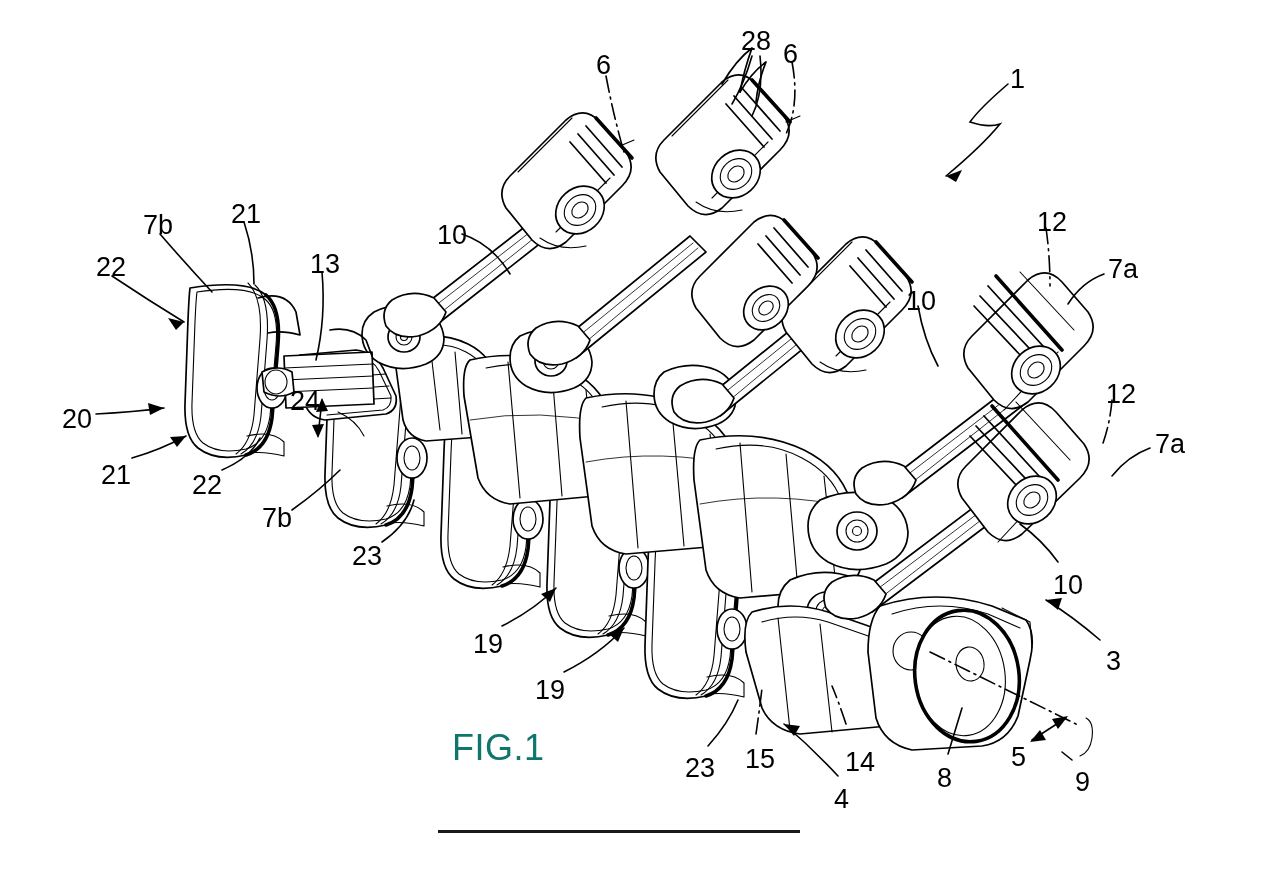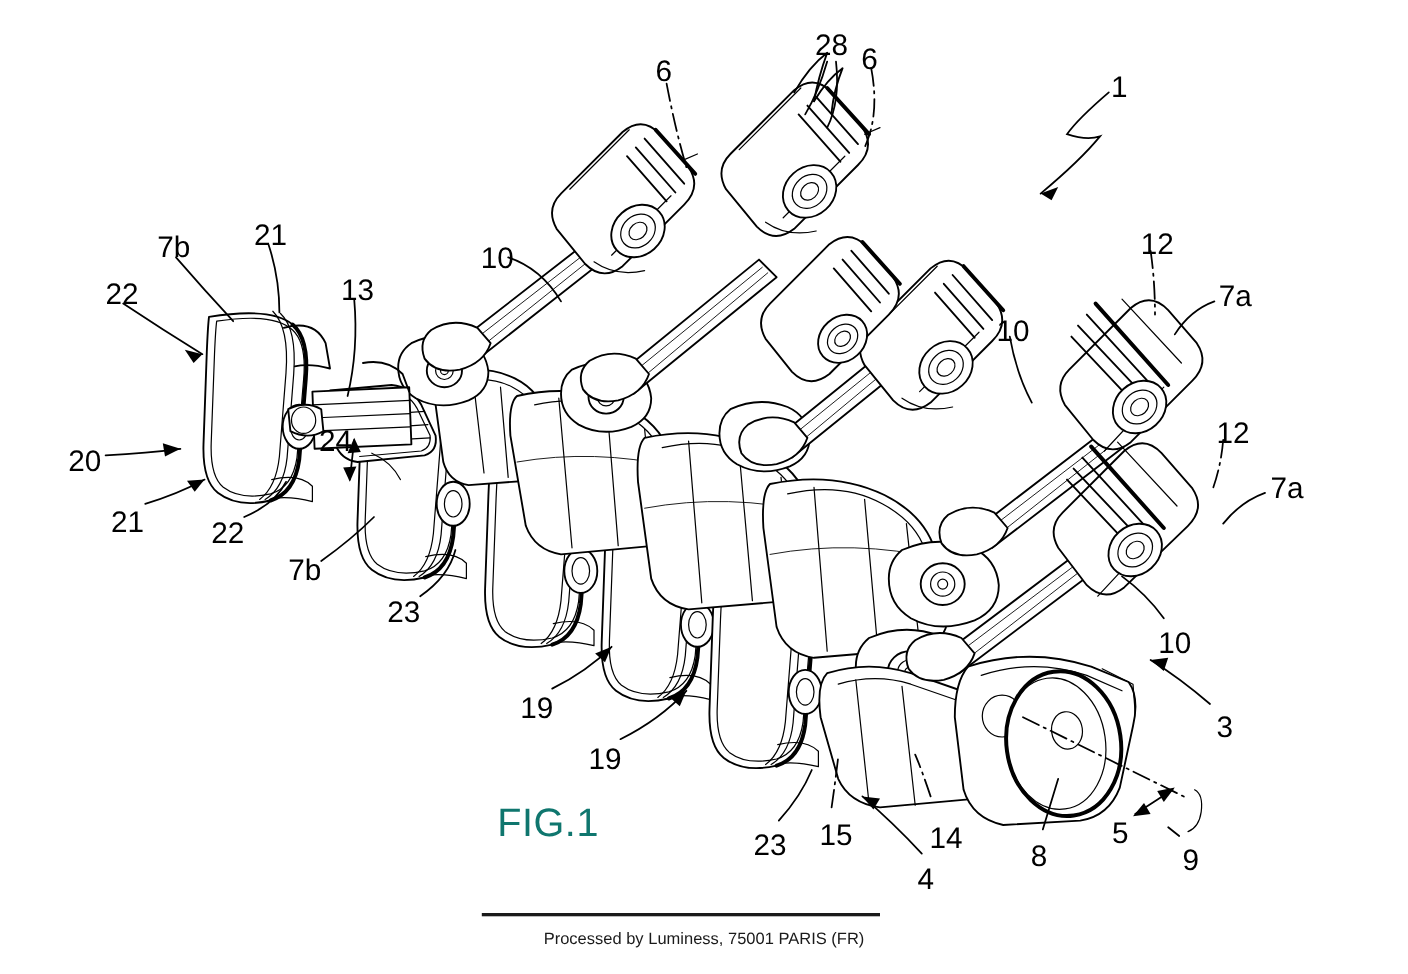--- a/index.html
+++ b/index.html
@@ -442,15 +442,14 @@
   <div class="callout" style="left:845px; top:736px;margin-top:13px;">14</div>
   <div class="callout" style="left:685px; top:755px;">23</div>
   <div class="callout" style="left:745px; top:746px;">15</div>
   <div class="callout" style="left:1011px; top:744px;">5</div>
   <div class="callout" style="left:937px; top:765px;">8</div>
   <div class="callout" style="left:1075px; top:769px;">9</div>
   <div class="callout" style="left:834px; top:786px;">4</div>
 
   <div id="fig-label">FIG.1</div>
   <div id="footer-rule"></div>
-  <div id="footer-text">Processed by Luminess, 75001 PARIS (FR)</div>
 
 </div>
 
 </body></html>

